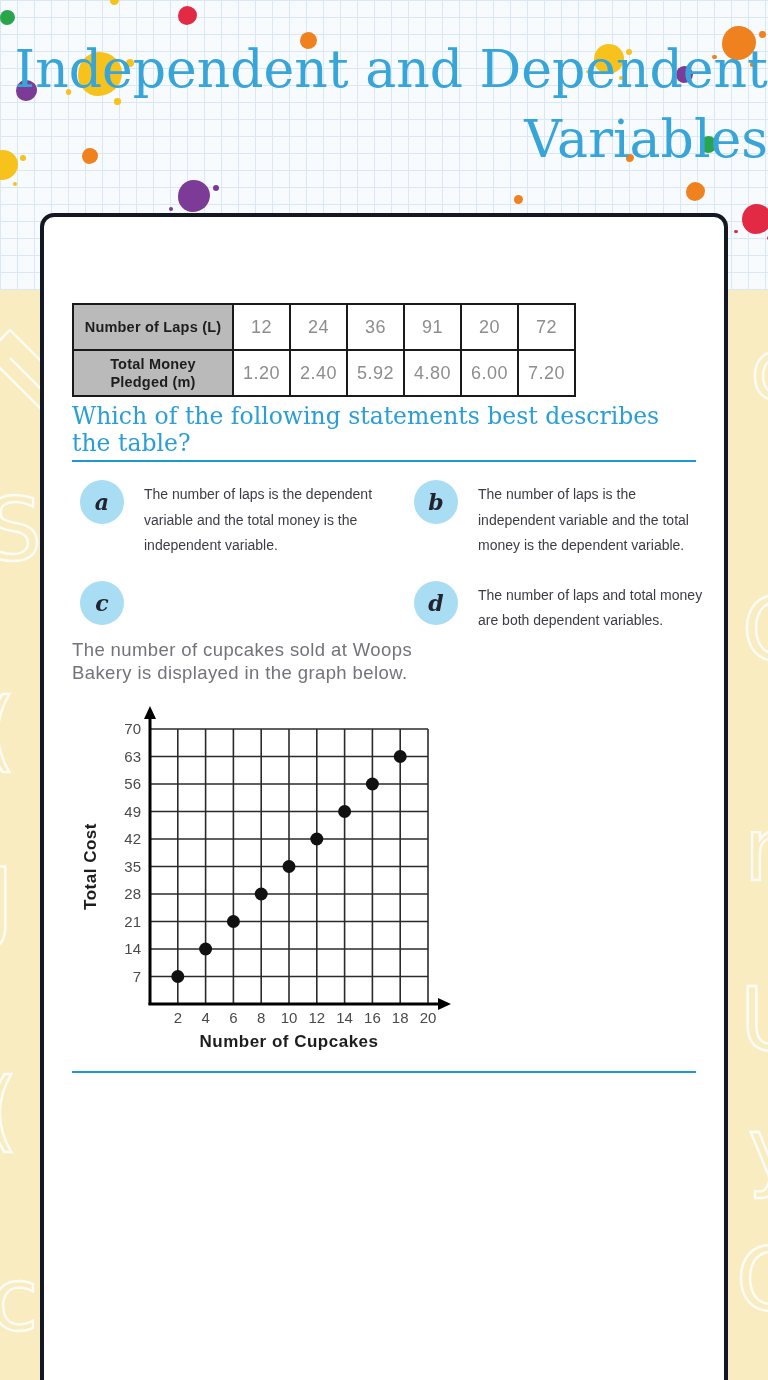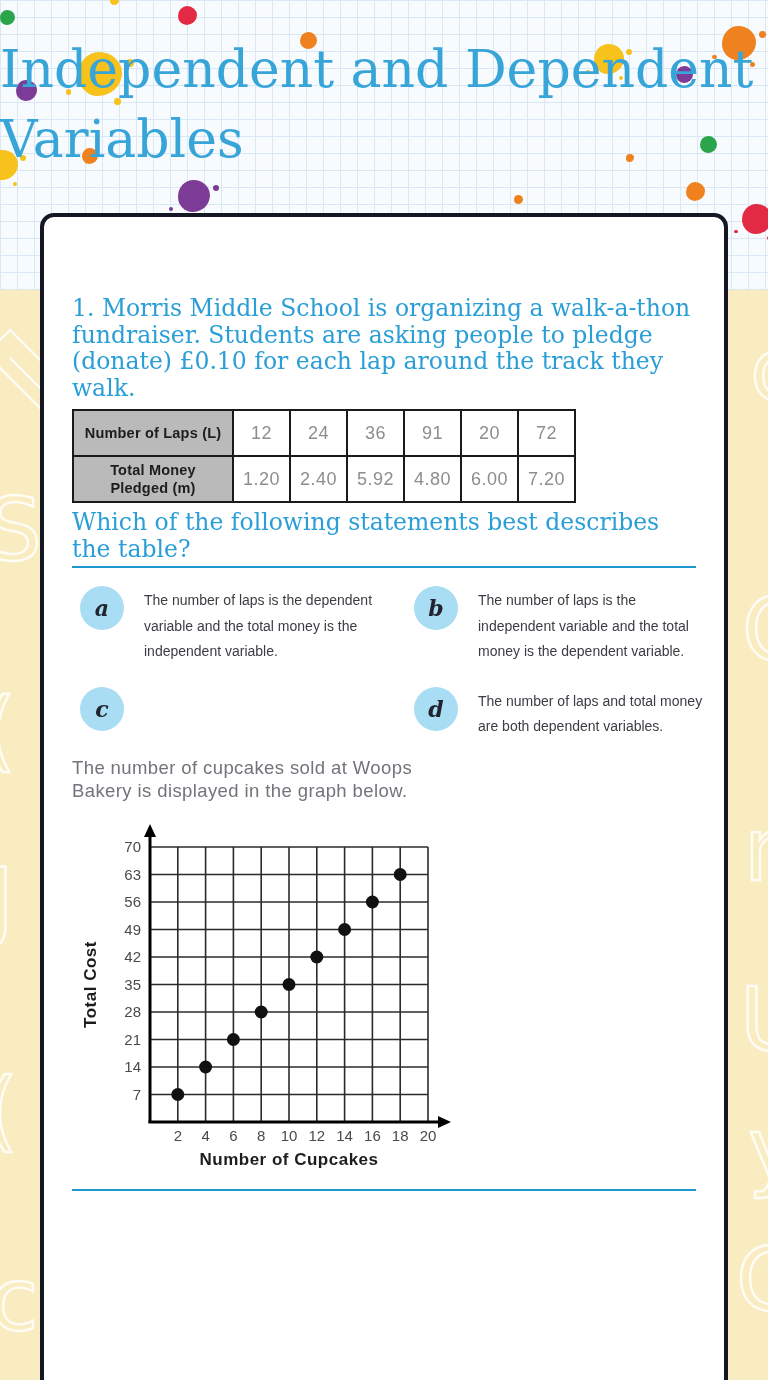--- a/index.html
+++ b/index.html
@@ -17,21 +17,21 @@
     background-image:
       linear-gradient(#d9e8f4 1px, transparent 1px),
       linear-gradient(90deg,#d9e8f4 1px, transparent 1px);
     background-size:17px 17px;
   }
   #splatter-layer{position:absolute;left:0;top:0;width:768px;height:290px;z-index:2;}
   .splat{position:absolute;border-radius:48% 52% 55% 45%/52% 48% 52% 48%;}
   .splat .mini{position:absolute;border-radius:50%;}
   .page-title{
     position:absolute;left:0;top:34px;width:768px;z-index:3;
-    text-align:left;
+    text-align:right;
     font-family:"DejaVu Serif","Liberation Serif",serif;
     font-size:52px;line-height:70px;font-weight:500;
     color:#38A5D9;
   }
   
   .card{
     position:absolute;left:40px;top:213px;width:688px;height:1230px;z-index:4;
     box-sizing:border-box;
     background:#ffffff;border:4px solid #141824;border-radius:14px;
     padding:78px 28px 20px 28px;
@@ -67,21 +67,21 @@
     display:flex;align-items:center;justify-content:center;
     font-family:"DejaVu Serif","Liberation Serif",serif;
     font-style:italic;font-weight:700;font-size:22px;color:#23232f;
   }
   .choice-text{
     width:238px;font-size:14px;line-height:25.5px;color:#3c3c44;padding-top:2px;
   }
   
   .q2-heading{margin-top:106px;}
   .q2-desc{
-    margin-top:16px;width:390px;
+    margin-top:4px;width:390px;
     font-size:18.5px;line-height:23px;color:#73737b;letter-spacing:.4px;
   }
   #chart-wrap{margin-top:21px;}
 </style>
 </head>
 <body>
 
 <svg id="doodle-layer">
     <text x="750" y="400" fill="none" stroke="#ffffff" stroke-width="2.4" opacity="0.85" font-size="88" font-family="&quot;DejaVu Sans&quot;, sans-serif">c</text>
     <text x="742" y="660" fill="none" stroke="#ffffff" stroke-width="2.4" opacity="0.85" font-size="88" font-family="&quot;DejaVu Sans&quot;, sans-serif">Q</text>
@@ -137,21 +137,20 @@
       <div class="mini" style="left: -8.4px; top: 25.5px; width: 3.9px; height: 3.9px; background: rgb(226, 42, 68);"></div>
       <div class="mini" style="left: 24.6px; top: 31.5px; width: 4.5px; height: 4.5px; background: rgb(226, 42, 68);"></div>
     </div>
     <div class="splat" style="left: 514px; top: 195px; width: 9px; height: 9px; background: rgb(240, 129, 31);"></div>
   </div>
 
 <div class="page-title">Independent and Dependent Variables</div>
 
 <div class="card">
 
-  <p class="q-heading">1. Morris Middle School is organizing a walk-a-thon fundraiser. Students are asking people to pledge (donate) £0.10 for each lap around the track they walk.</p>
 
   <table class="data-table">
     <tbody>
       <tr>
         <td class="th-cell">Number of Laps (L)</td>
         <td class="val-cell">12</td>
         <td class="val-cell">24</td>
         <td class="val-cell">36</td>
         <td class="val-cell">91</td>
         <td class="val-cell">20</td>

